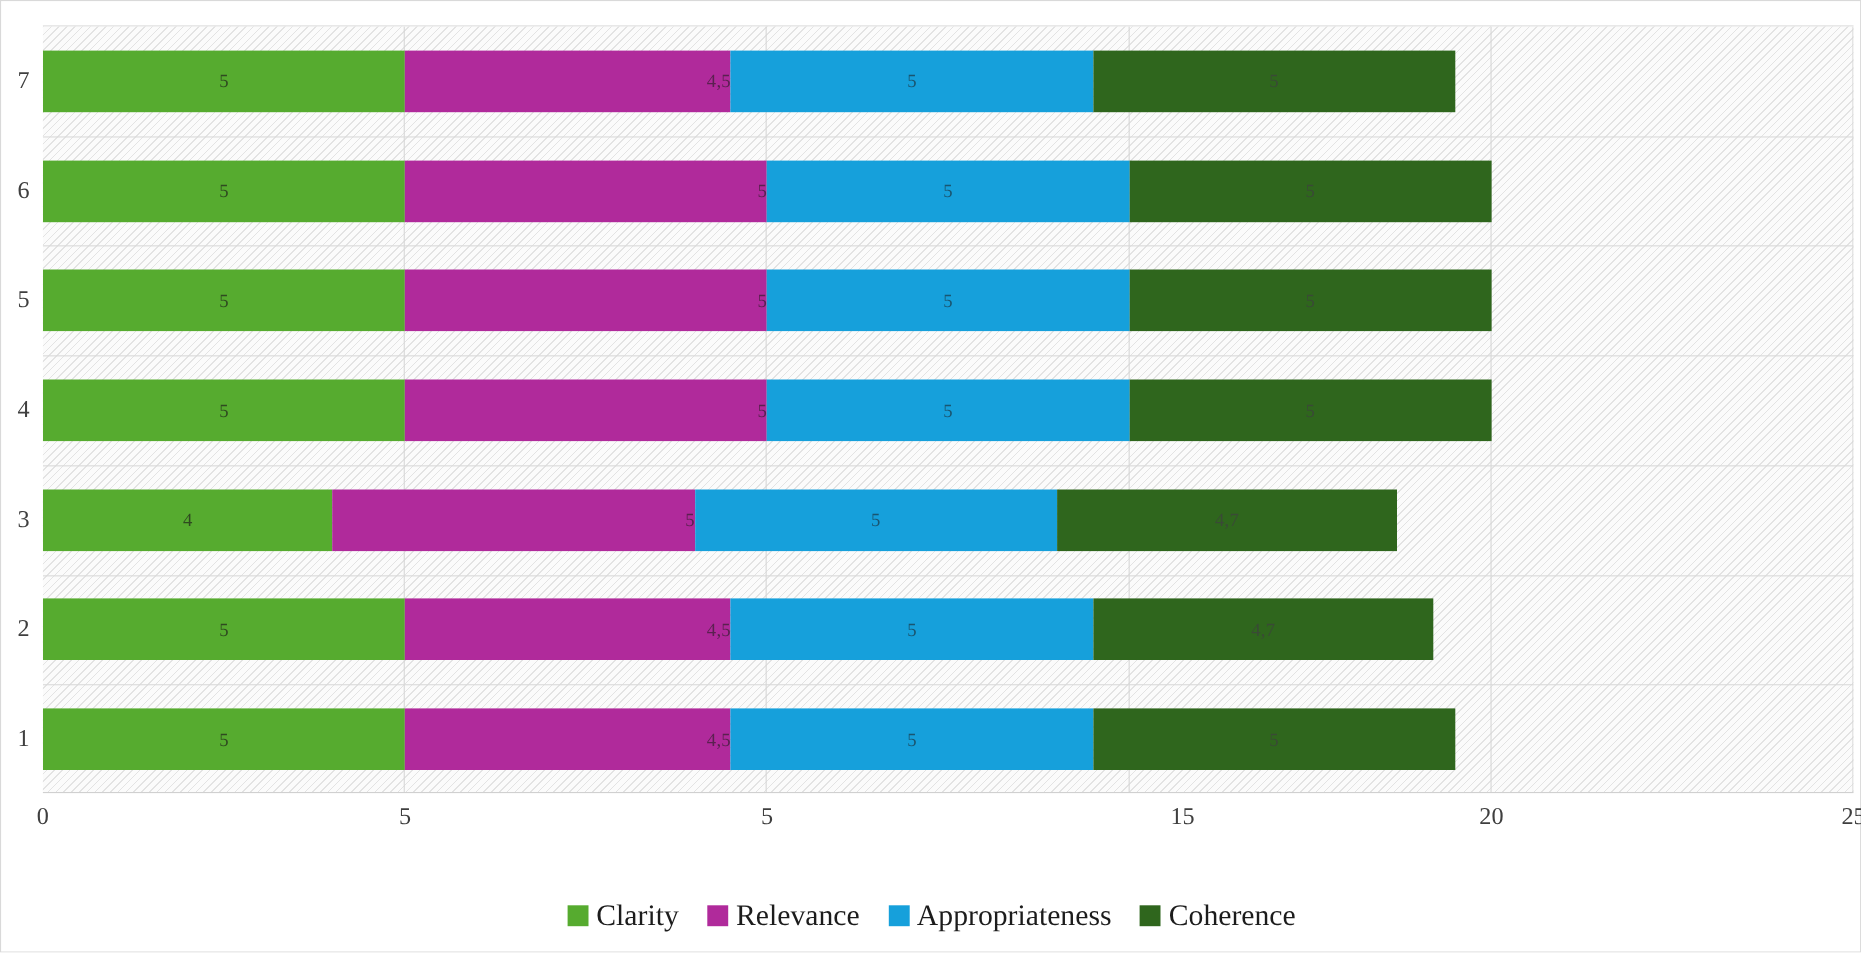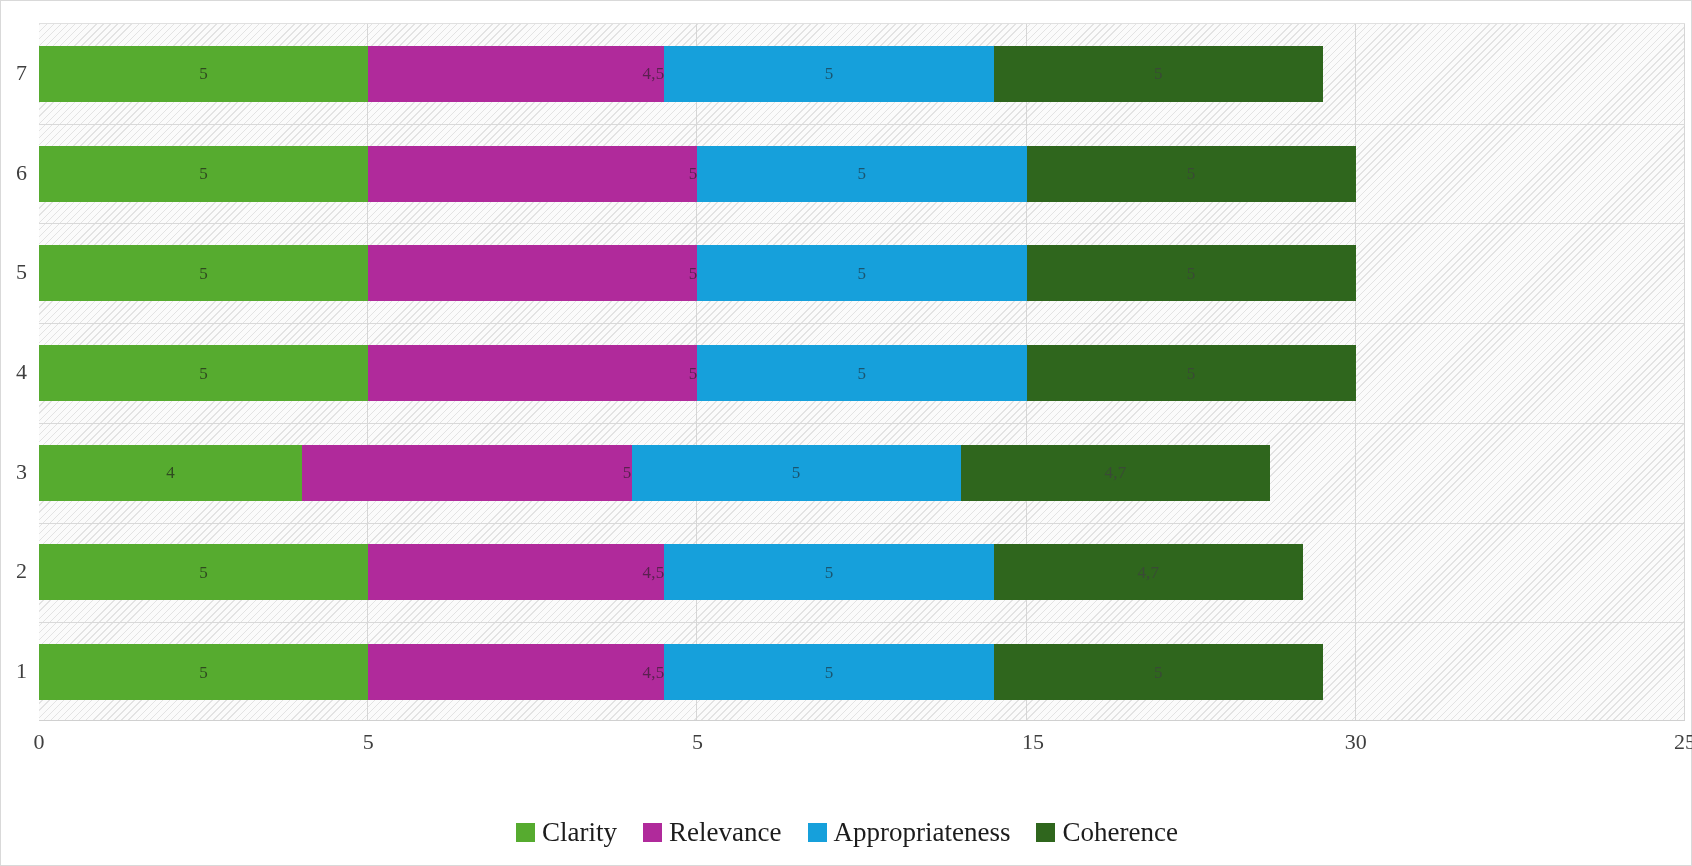--- a/index.html
+++ b/index.html
@@ -248,22 +248,22 @@
         <div class="seg on-dark" style="width: 329.2px; background: rgb(47, 102, 29);">
           <span>5</span>
         </div>
       </div>
     </div>
 
   <div id="x-axis-labels">
       <div class="xlab" style="left: 0px;">0</div>
       <div class="xlab" style="left: 329.2px;">5</div>
       <div class="xlab" style="left: 658.4px;">5</div>
-      <div class="xlab" style="left: 994px;">15</div>
-      <div class="xlab" style="left: 1316.8px;">30</div>
+      <div class="xlab" style="left: 1036px;">15</div>
+      <div class="xlab" style="left: 1316.8px;">20</div>
       <div class="xlab" style="left: 1646px;">25</div>
     </div>
 
   <div id="legend">
       <div class="legend-item">
         <span class="legend-swatch" style="background: rgb(86, 171, 47);"></span>
         <span class="legend-label">Clarity</span>
       </div>
       <div class="legend-item">
         <span class="legend-swatch" style="background: rgb(176, 42, 155);"></span>

